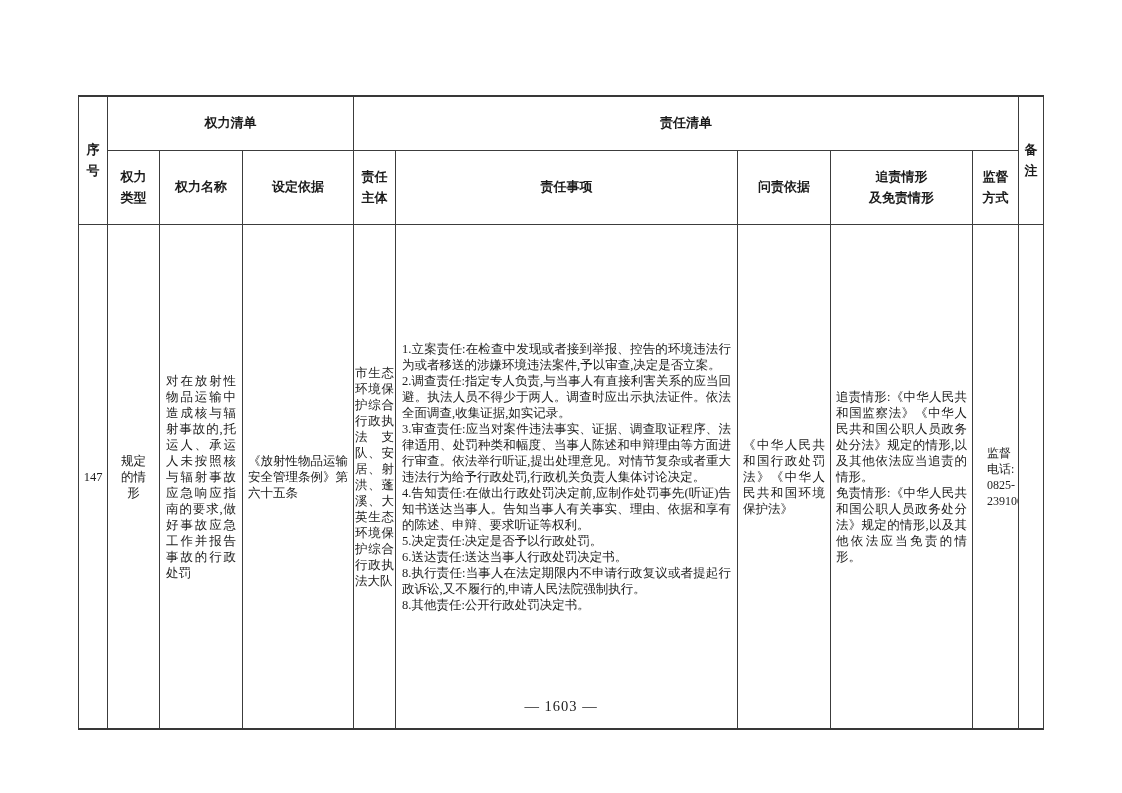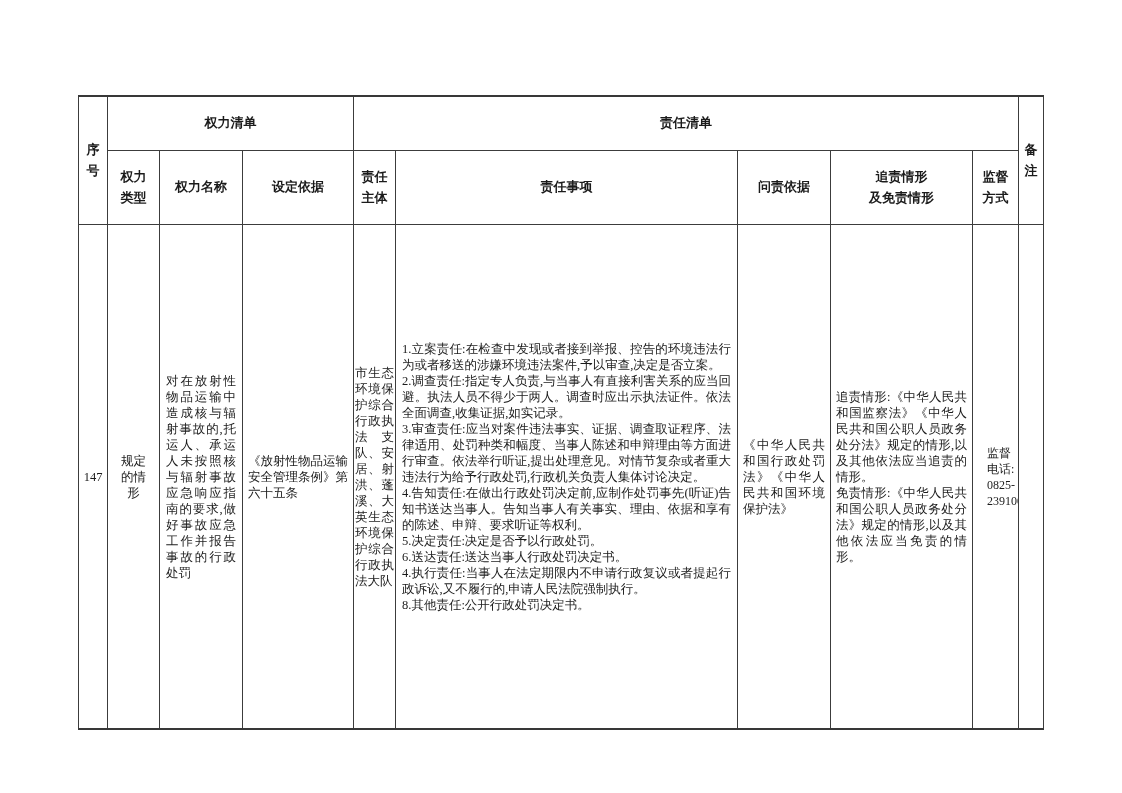--- a/index.html
+++ b/index.html
@@ -121,33 +121,34 @@
         <td class="jst c-pname">对在放射性物品运输中造成核与辐射事故的,托运人、承运人未按照核与辐射事故应急响应指南的要求,做好事故应急工作并报告事故的行政处罚</td>
         <td class="jst c-basis">《放射性物品运输安全管理条例》第六十五条</td>
         <td class="jst c-subject">市生态环境保护综合行政执法支队、安居、射洪、蓬溪、大英生态环境保护综合行政执法大队</td>
         <td class="c-duty">
           <div class="duty-item">1.立案责任:在检查中发现或者接到举报、控告的环境违法行为或者移送的涉嫌环境违法案件,予以审查,决定是否立案。</div>
           <div class="duty-item">2.调查责任:指定专人负责,与当事人有直接利害关系的应当回避。执法人员不得少于两人。调查时应出示执法证件。依法全面调查,收集证据,如实记录。</div>
           <div class="duty-item">3.审查责任:应当对案件违法事实、证据、调查取证程序、法律适用、处罚种类和幅度、当事人陈述和申辩理由等方面进行审查。依法举行听证,提出处理意见。对情节复杂或者重大违法行为给予行政处罚,行政机关负责人集体讨论决定。</div>
           <div class="duty-item">4.告知责任:在做出行政处罚决定前,应制作处罚事先(听证)告知书送达当事人。告知当事人有关事实、理由、依据和享有的陈述、申辩、要求听证等权利。</div>
           <div class="duty-item">5.决定责任:决定是否予以行政处罚。</div>
           <div class="duty-item">6.送达责任:送达当事人行政处罚决定书。</div>
-          <div class="duty-item">4.执行责任:当事人在法定期限内不申请行政复议或者提起行政诉讼,又不履行的,申请人民法院强制执行。</div>
+          <div class="duty-item">8.执行责任:当事人在法定期限内不申请行政复议或者提起行政诉讼,又不履行的,申请人民法院强制执行。</div>
           <div class="duty-item">8.其他责任:公开行政处罚决定书。</div>
         </td>
         <td class="jst c-acct">《中华人民共和国行政处罚法》《中华人民共和国环境保护法》</td>
         <td class="c-pursuit">
           <div class="pursuit-par">追责情形:《中华人民共和国监察法》《中华人民共和国公职人员政务处分法》规定的情形,以及其他依法应当追责的情形。</div>
           <div class="pursuit-par">免责情形:《中华人民共和国公职人员政务处分法》规定的情形,以及其他依法应当免责的情形。</div>
         </td>
         <td class="c-supervision">
           <div>监督</div>
           <div>电话:</div>
           <div>0825-</div>
           <div>2391002</div>
         </td>
         <td></td>
       </tr>
     </tbody>
   </table>
 
+  <div class="footer">— 1603 —</div>
 
 </div>
 
 </body></html>

